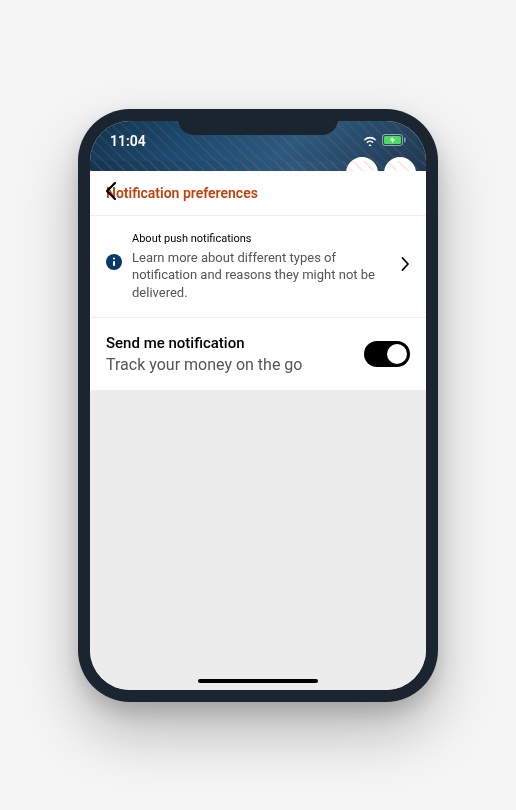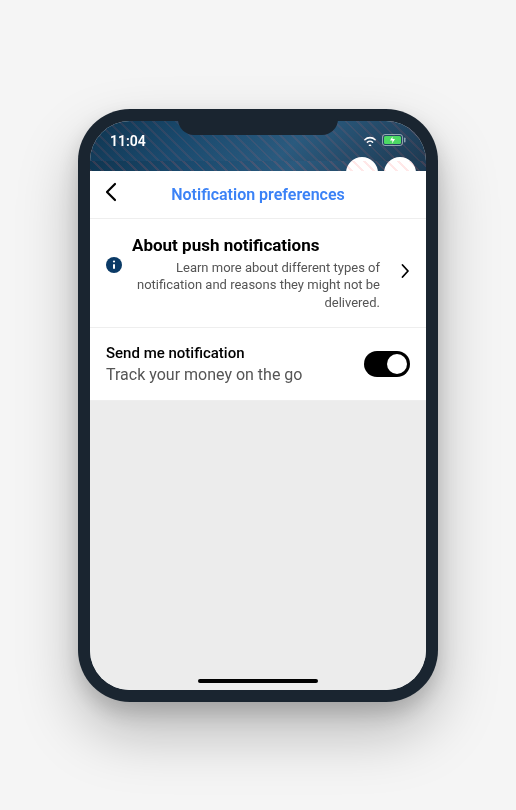--- a/index.html
+++ b/index.html
@@ -103,50 +103,49 @@
     }
     .back-btn {
       position: absolute;
       left: 14px;
       top: 50%;
       transform: translateY(-50%);
       cursor: pointer;
     }
     .page-title {
       flex: 1;
-      text-align: center;
-      font-size: 16px;
+      text-align: left;
+      font-size: 14px;
       font-weight: 600;
-      color: #3b82f6;
+      color: #c2410c;
     }
     .card {
       background: white;
       padding: 16px;
       border-bottom: 1px solid #eee;
     }
     .card-about {
       display: flex;
       align-items: flex-start;
       gap: 10px;
       position: relative;
       padding-right: 30px;
     }
     .about-left { flex: 0 0 auto; }
     .about-body { flex: 1; }
     .about-title {
-      font-size: 17px;
-      font-weight: 700;
+      font-size: 11px;
+      font-weight: 400;
       color: #000;
       margin-bottom: 4px;
     }
     .about-desc {
       font-size: 13px;
       color: #555;
       line-height: 1.35;
-      text-align: right;
     }
     .info-icon {
       width: 16px;
       height: 16px;
       margin-top: 22px;
     }
     .chevron-right {
       position: absolute;
       right: 0;
       top: 50%;

